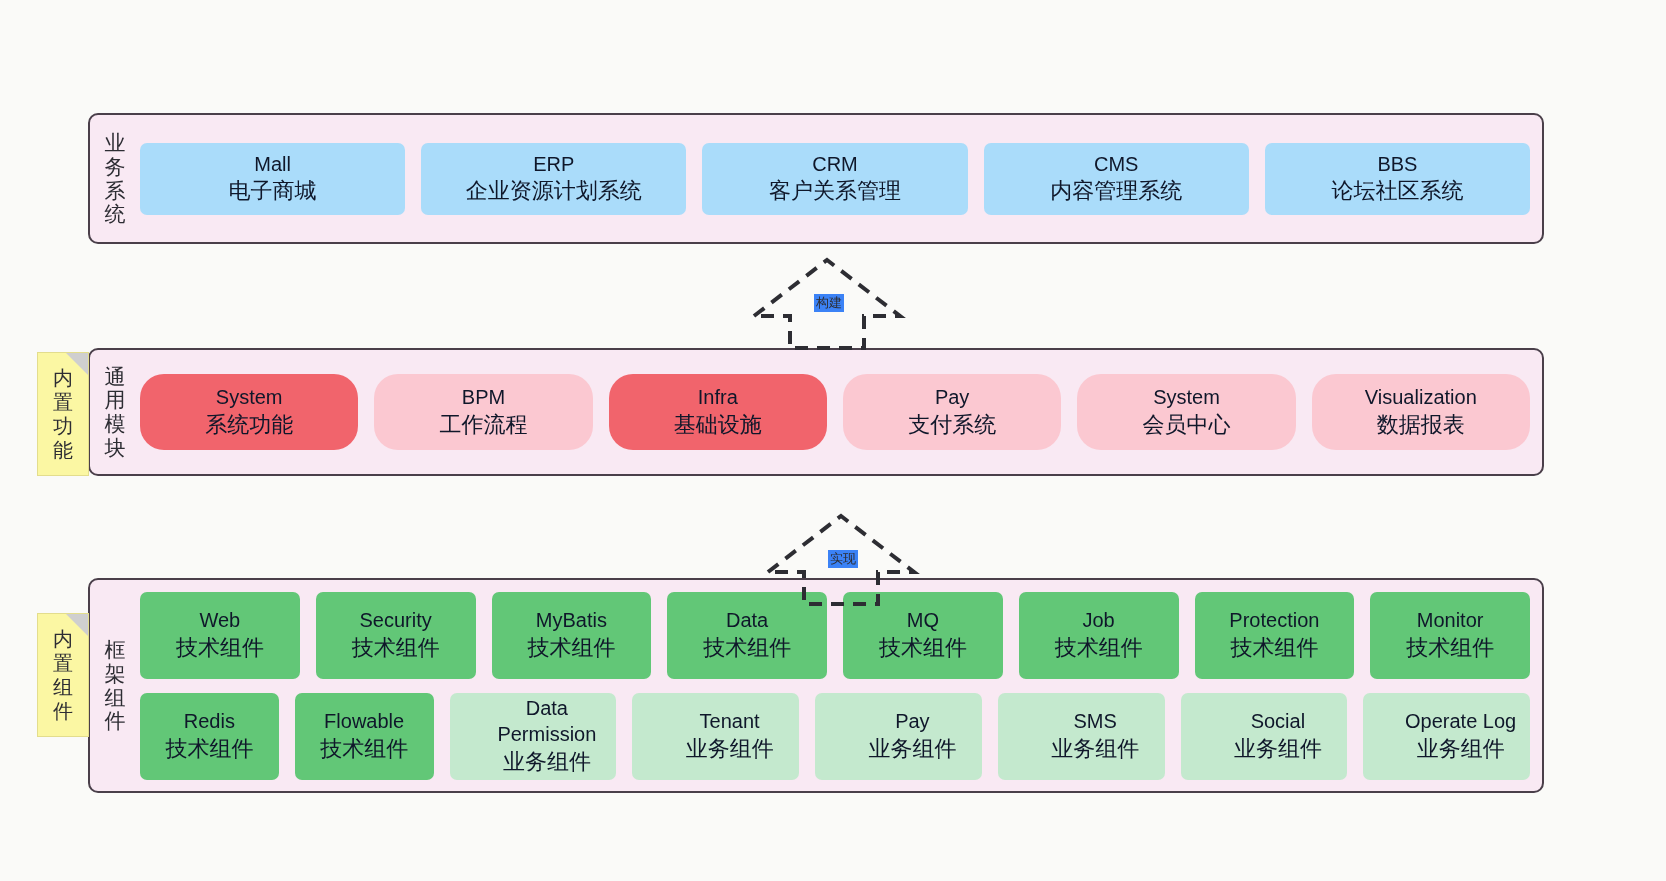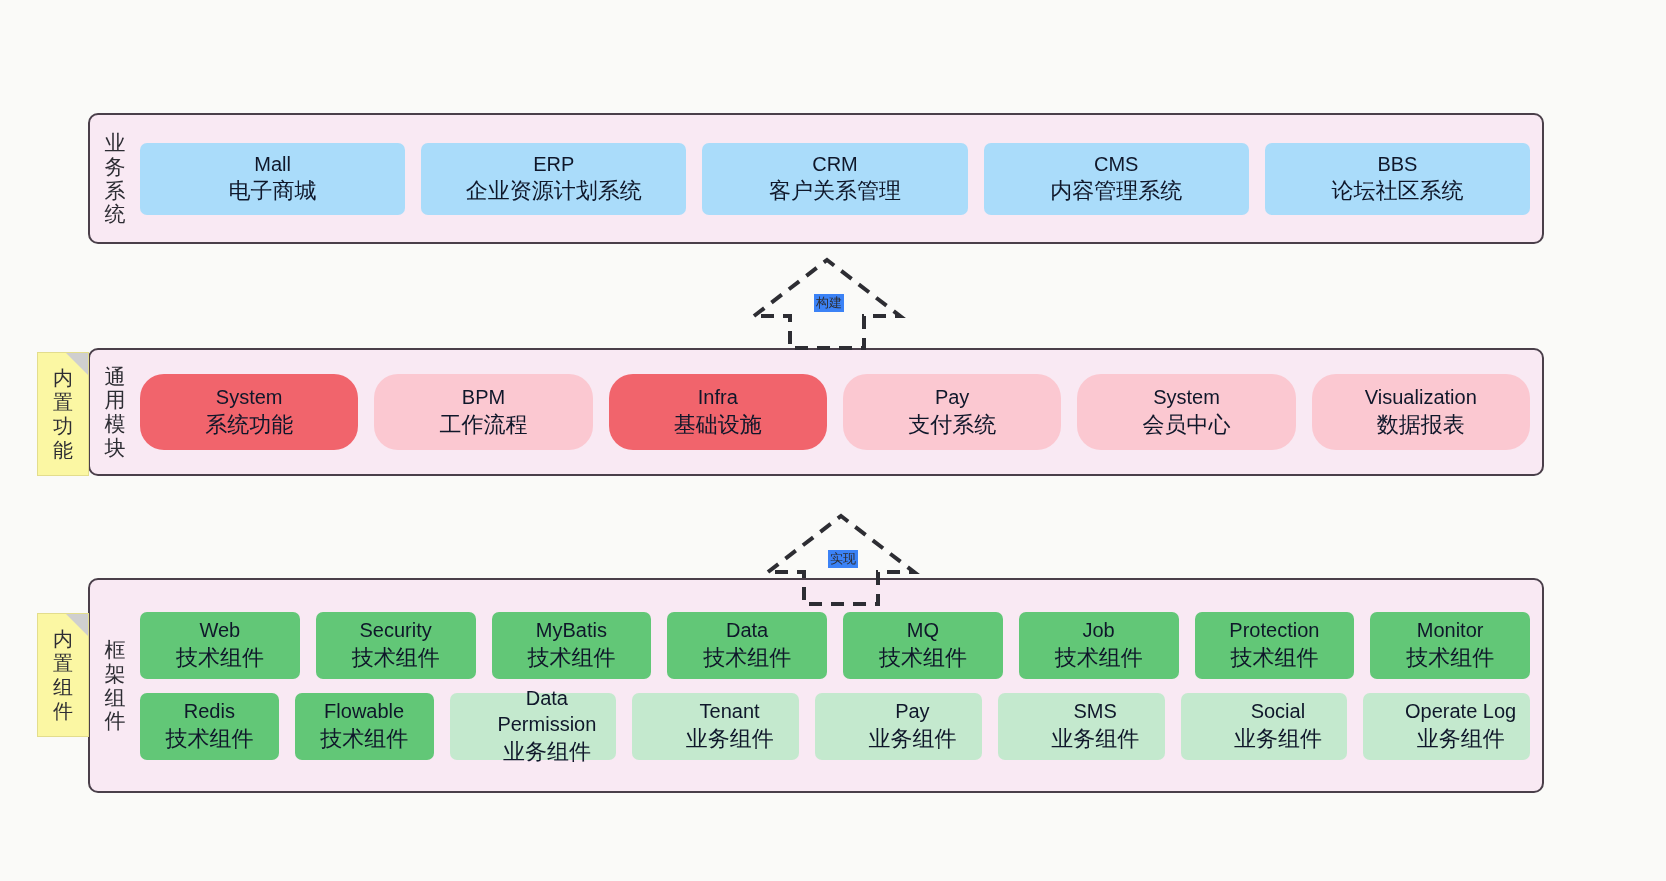--- a/index.html
+++ b/index.html
@@ -83,21 +83,21 @@
   .c-green { background: #62c777; }
   .c-lgreen{ background: #c4e9ce; padding-left: 32px; }
 
   
   #layer-business  { left: 88px;  top: 113px; width: 1456px; height: 131px; }
   #layer-modules   { left: 88px;  top: 348px; width: 1456px; height: 128px; }
   #layer-framework { left: 88px;  top: 578px; width: 1456px; height: 215px; }
 
   #layer-business  .layer-body .card { height: 72px; }
   #layer-modules   .layer-body .card { height: 76px; border-radius: 24px; }
-  #layer-framework .layer-body .card { height: 67px; }
+  #layer-framework .layer-body .card { height: 87px; }
 
   
   .note {
     position: absolute;
     width: 52px;
     background: #fbf7a3;
     border: 1px solid #e3dd8d;
     display: flex;
     flex-direction: column;
     align-items: center;

